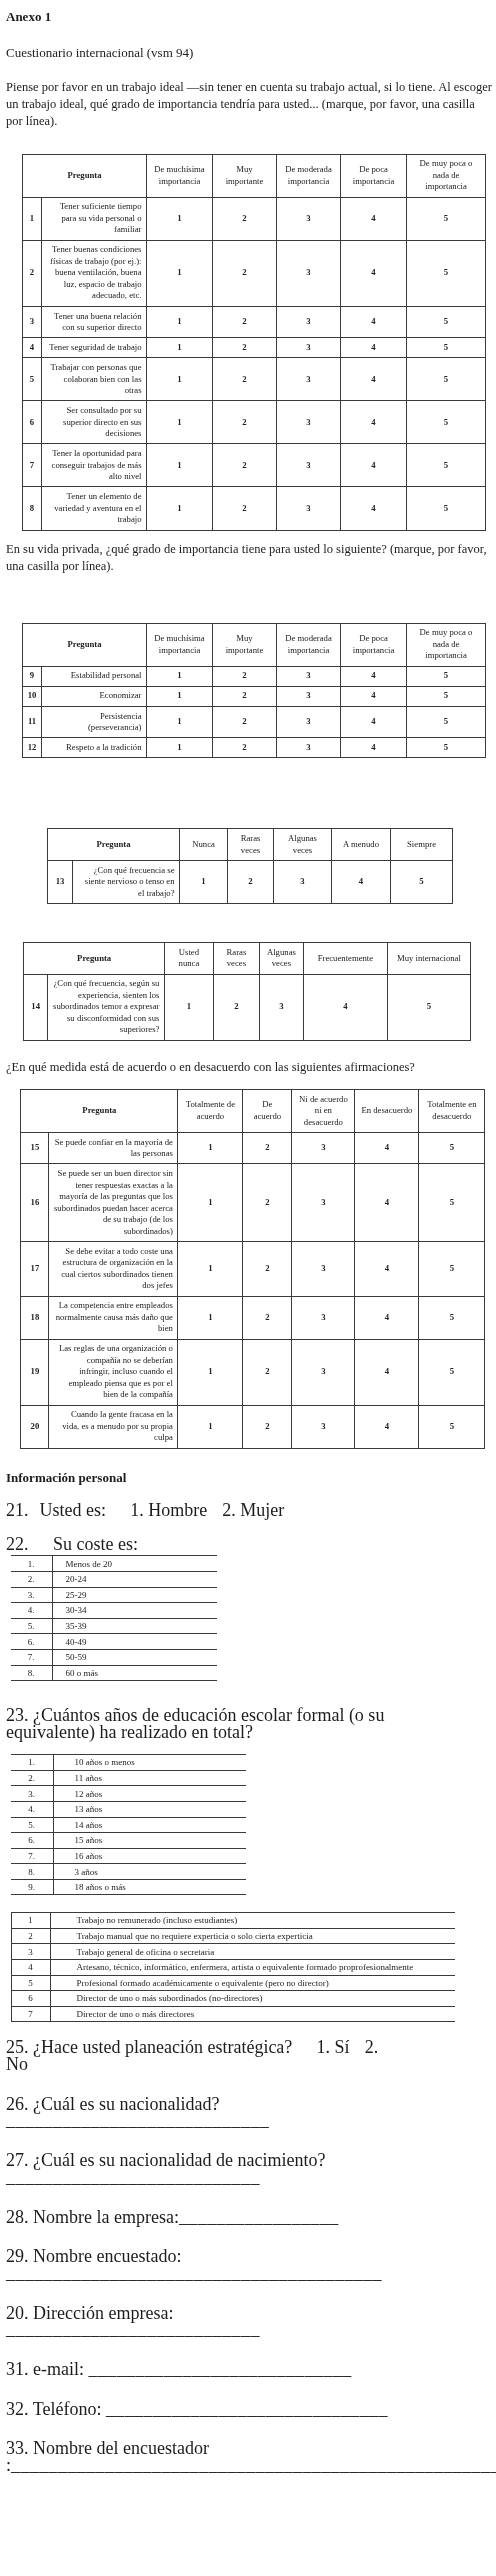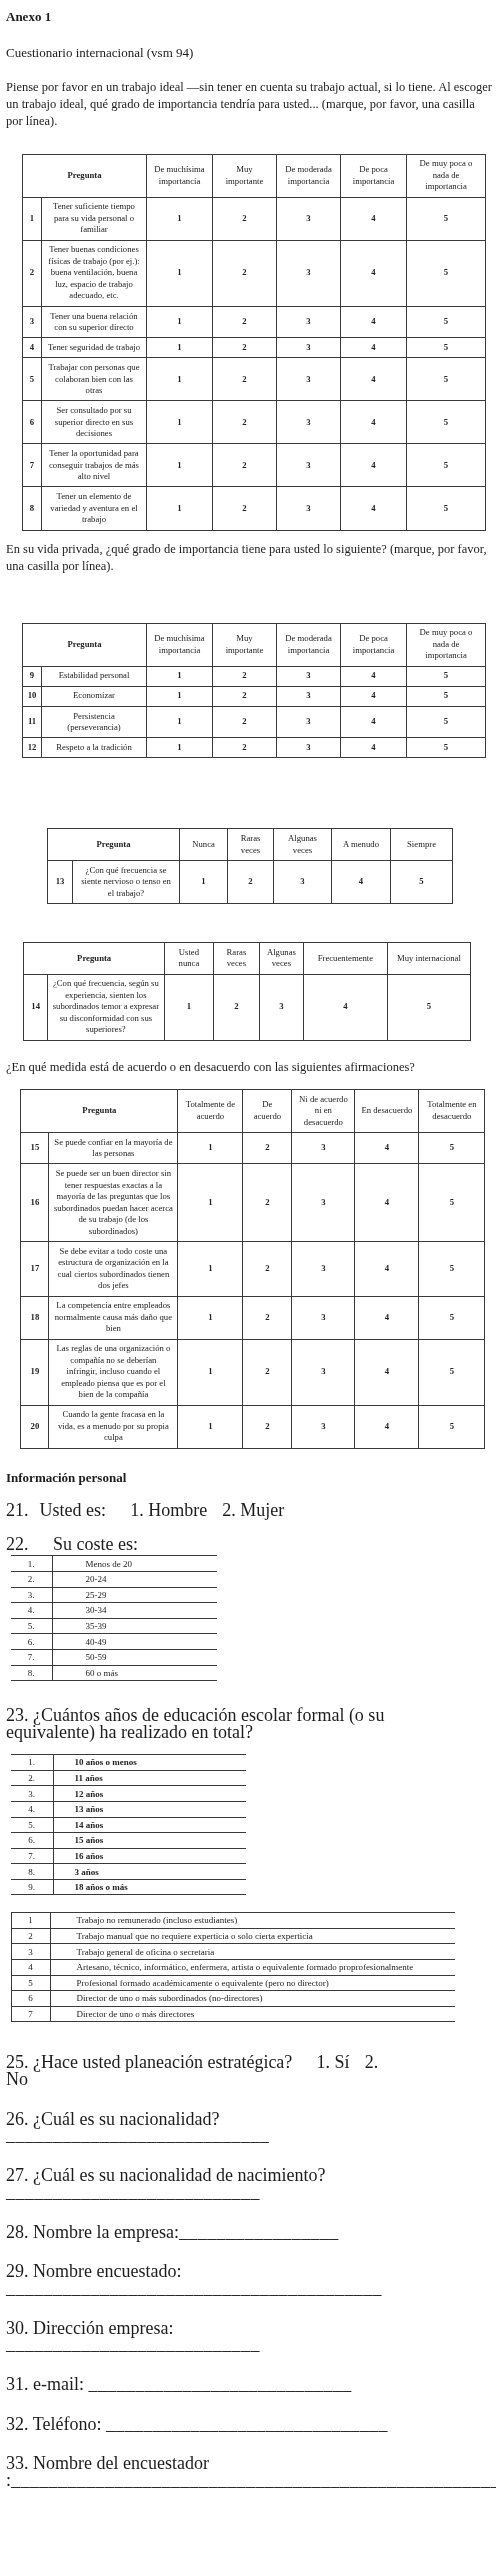--- a/index.html
+++ b/index.html
@@ -14,21 +14,21 @@
   .h-annex{font-size:13px;font-weight:bold;margin:1.5px 0 0 0;}
   .h-title{font-size:13px;font-weight:normal;margin:20.4px 0 0 0;}
   .para{font-size:12.5px;line-height:16.7px;margin:18px 0 0 0;width:487px;}
 
   table{border-collapse:collapse;table-layout:fixed;}
   .rating-table{font-size:8.7px;line-height:1.32;color:#222;}
   .rating-table th,.rating-table td{border:0.8px solid #3a3a3a;padding:3.8px 4.5px;vertical-align:middle;}
   .rating-table th{font-weight:normal;text-align:center;}
   .rating-table th.th-pregunta{font-weight:bold;}
   .rating-table td.cell-num{text-align:center;font-weight:bold;}
-  .rating-table td.cell-q{text-align:center;}
+  .rating-table td.cell-q{text-align:right;}
   .rating-table td.cell-v{text-align:center;font-weight:bold;}
 
   .t1{margin:24px 0 0 16px;width:463px;}
   .t2{margin:48px 0 0 16px;width:463px;}
   .t3{margin:70px 0 0 41px;width:406px;}
   .t4{margin:38px 0 0 17.4px;width:447px;}
   .t5{margin:13.6px 0 0 14.4px;width:463px;}
 
   .p-private{margin-top:10.6px;}
   .p-agree{margin-top:18px;}
@@ -41,32 +41,32 @@
   .q-inline-opt2{margin-left:10.6px;}
   .blank{letter-spacing:0.4px;}
 
   .opt-table{font-size:9px;color:#222;border-top:0.8px solid #3a3a3a;}
   .opt-table td{border-bottom:0.8px solid #3a3a3a;padding:2.3px 3px;vertical-align:middle;}
   .opt-table td.opt-num{border-right:0.8px solid #3a3a3a;text-align:center;}
   .opt-table td.opt-label{text-align:left;}
 
   .t22{margin:3px 0 0 4.5px;width:206px;}
   .t22 td.opt-num{width:35px;}
-  .t22 td.opt-label{padding-left:33px;margin-left:35px;}
+  .t22 td.opt-label{padding-left:13px;margin-left:35px;}
 
   .t23{margin:13.6px 0 0 4.5px;width:235px;}
   .t23 td.opt-num{width:36px;}
-  .t23 td.opt-label{padding-left:21px;font-weight:bold;}
+  .t23 td.opt-label{padding-left:21px;}
 
   .t24{margin:16.7px 0 0 4.5px;width:444px;}
   .t24 td.opt-num{width:32px;border-left:0.8px solid #3a3a3a;}
   .t24 td.opt-label{padding-left:26px;}
 
   .q23-text,.q24-text{margin-top:26px;}
-  .q25{margin-top:32px;}
+  .q25{margin-top:17px;}
   .q-fill{margin-top:23px;}
 </style>
 </head>
 <body>
 
 <div class="page">
 
   <div class="h-annex">Anexo 1</div>
   <div class="h-title">Cuestionario internacional (vsm 94)</div>
 
@@ -572,21 +572,21 @@
     <span>Nombre la empresa:</span><span class="blank">_________________</span>
   </div>
 
   <div class="q-line q-fill">
     <span>29.</span>
     <span>Nombre encuestado:</span>
     <span class="blank">________________________________________</span>
   </div>
 
   <div class="q-line q-fill">
-    <span>30.</span>
+    <span>20.</span>
     <span>Dirección empresa:</span>
     <span class="blank">___________________________</span>
   </div>
 
   <div class="q-line q-fill">
     <span>31.</span>
     <span>e-mail:</span>
     <span class="blank">____________________________</span>
   </div>
 

